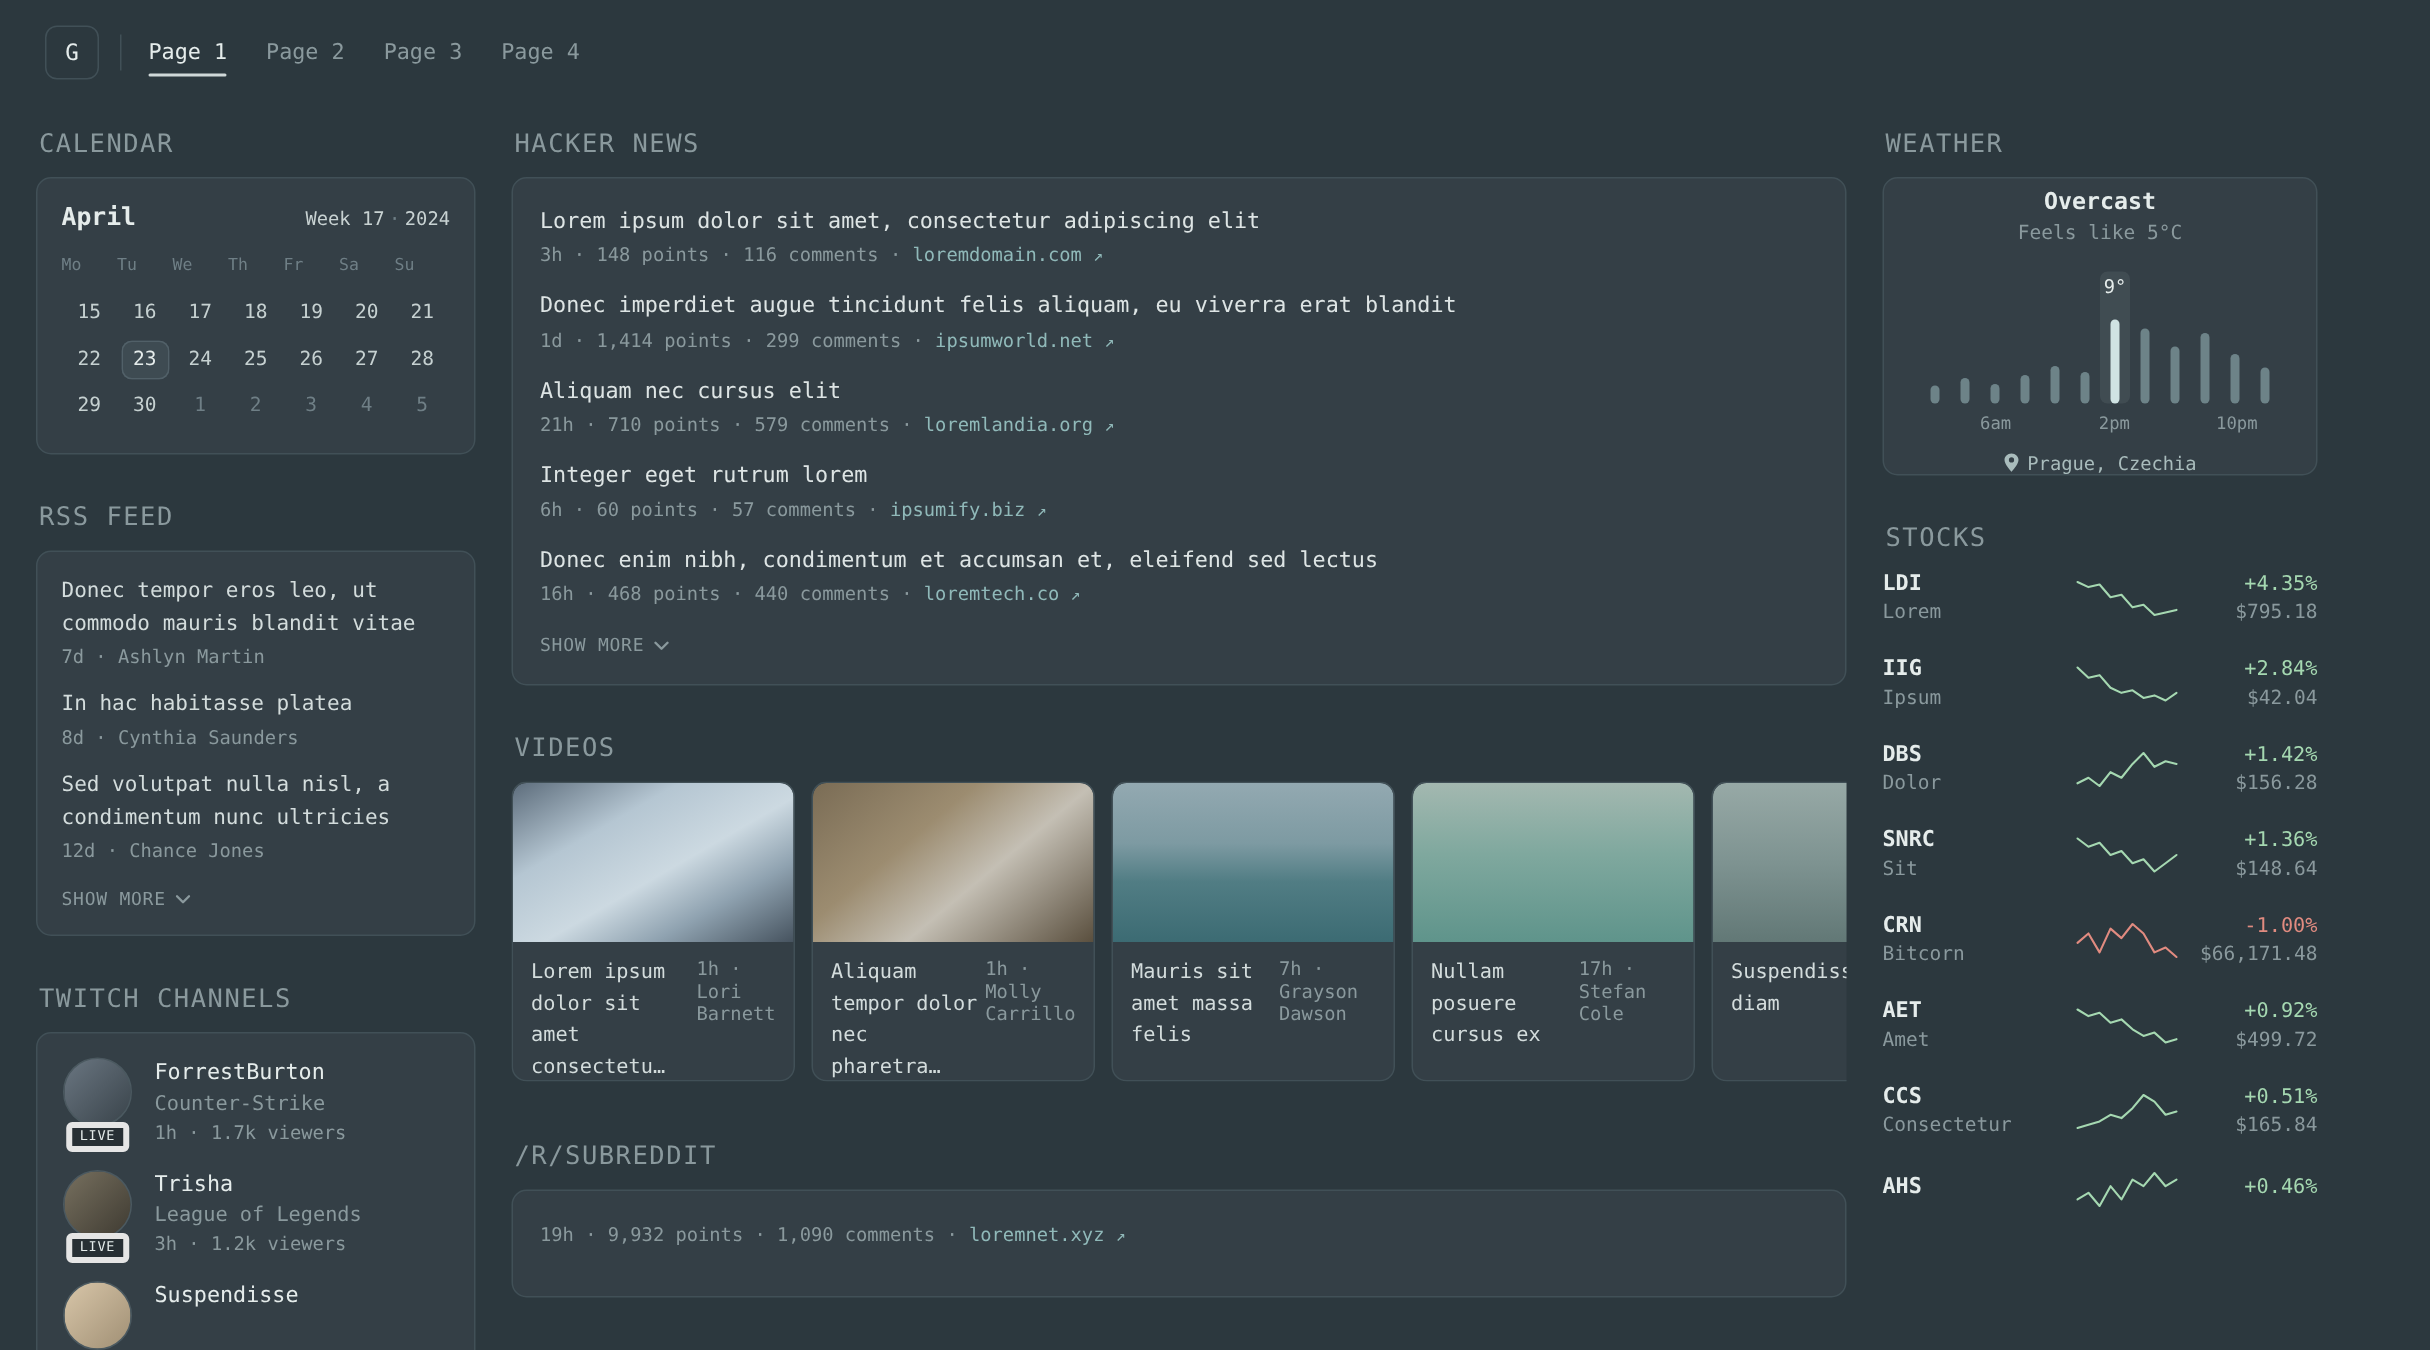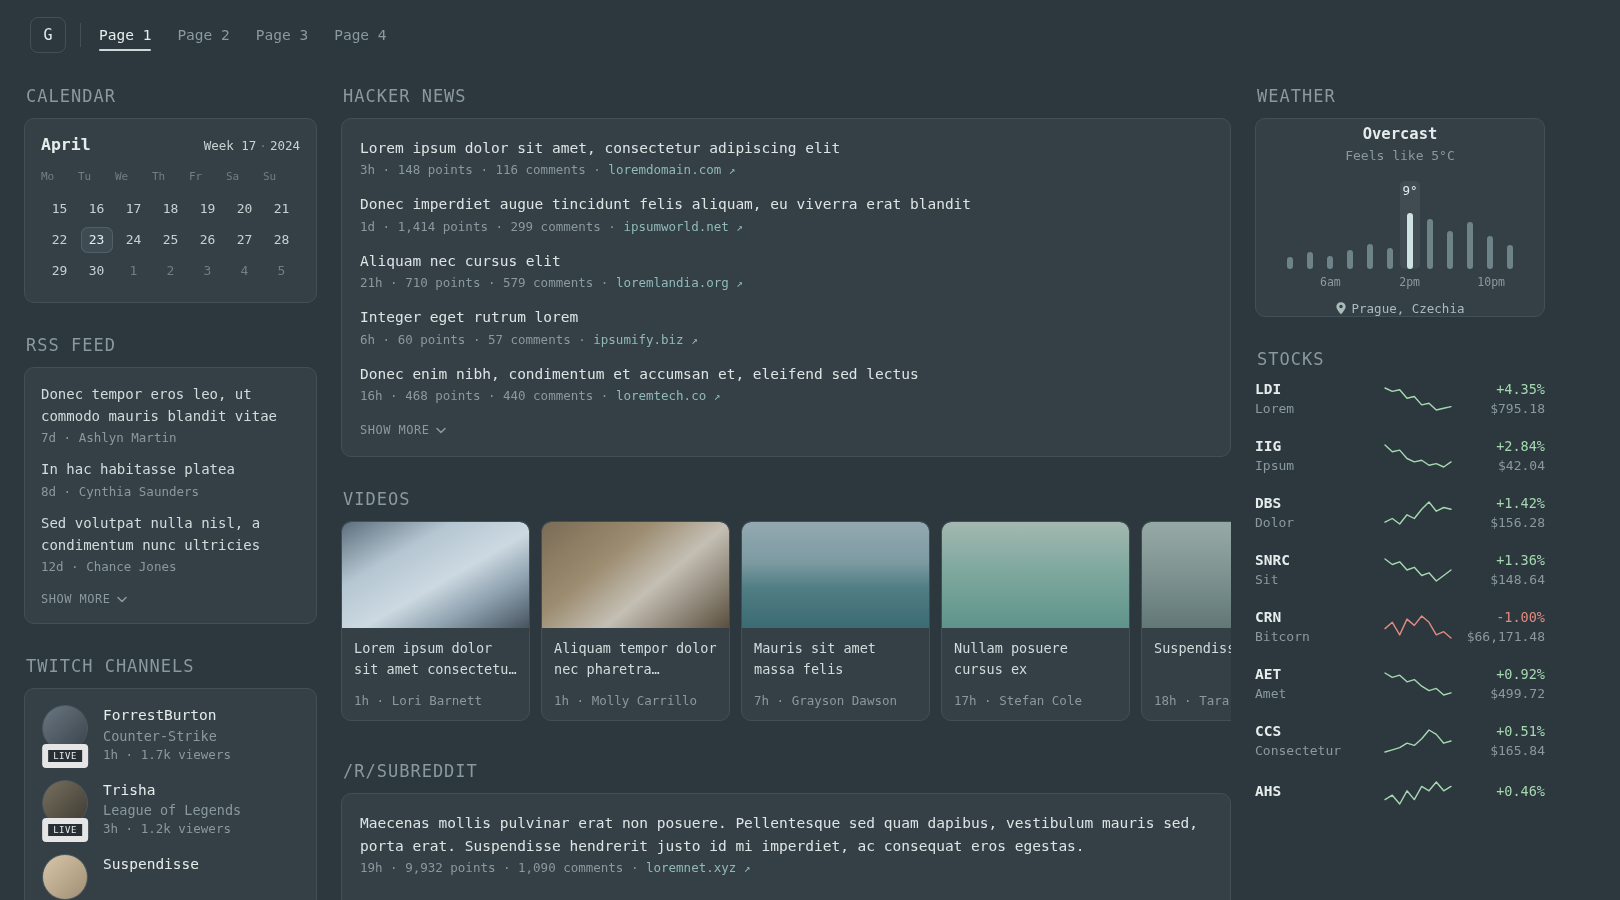--- a/index.html
+++ b/index.html
@@ -61,38 +61,38 @@
     color:var(--muted);margin-top:4px;cursor:pointer}
   .chev{width:10px;height:7px}
   .chev path{stroke:var(--muted);stroke-width:1.6;fill:none;stroke-linecap:round;stroke-linejoin:round}
 
   
   .twitch{padding:16px}
   .chan{display:flex;gap:14px;margin-bottom:18px}
   .av-wrap{position:relative;width:48px;flex:none;text-align:center}
   .avatar{width:46px;height:46px;border-radius:50%;border:1px solid #4b5960;display:block;margin:0 auto;cursor:pointer}
   .live{position:absolute;left:50%;transform:translateX(-50%);bottom:-6px;background:#272f34;
-    border:6px solid #e5e5e5;border-radius:4px;font-size:9px;letter-spacing:.5px;color:var(--bright);padding:1px 5px}
+    border:4px solid #e5e5e5;border-radius:4px;font-size:9px;letter-spacing:.5px;color:var(--bright);padding:1px 5px}
   .chan-name{font-size:14.5px;color:var(--bright);display:block;line-height:1.4}
   .chan-game{font-size:13.5px;color:var(--muted);margin-top:2px}
   .chan-meta{font-size:12.5px;color:var(--muted);margin-top:3px}
 
   
   .hn{padding:18px}
   .hn-item{margin-bottom:16px}
   .hn-title{font-size:14.5px;line-height:1.55;color:#dde4e4;display:block}
   .hn-meta{font-size:12.5px;color:var(--muted);margin-top:3px}
   .domain{color:var(--link)}
   .arrow{color:var(--link);font-size:11px}
 
   
   .vrow{display:flex;gap:11px;overflow:hidden}
   .vcard{flex:none;width:189px;height:200px;display:flex;flex-direction:column;overflow:hidden;cursor:pointer}
   .vthumb{height:106px;border-radius:9px 9px 0 0;flex:none}
-  .vbody{flex:1;display:flex;flex-direction:column;justify-content:space-between;padding:10px 12px 12px}
+  .vbody{flex:1;display:flex;flex-direction:row;padding:10px 12px 12px}
   .vtitle{font-size:13.5px;line-height:1.55;color:var(--text)}
   .vmeta{font-size:12.5px;color:var(--muted)}
 
   
   .weather{text-align:center}
   .w-cond{font-size:15.5px;font-weight:bold;color:var(--bright);margin-top:6px}
   .w-feels{font-size:13px;color:var(--muted);margin-top:5px}
   .wchart{width:240px;margin:18px auto 0;height:88px;display:flex;align-items:flex-end}
   .wslot{width:20px;height:100%;display:flex;align-items:flex-end;justify-content:center;position:relative}
   .wbar{width:6px;border-radius:4px;background:var(--bar)}
@@ -360,21 +360,20 @@
             <div class="vmeta">18h · Tara</div>
           </div>
         </div>
       </div>
     </section>
 
     <section class="widget">
       <h2 class="wtitle">/R/SUBREDDIT</h2>
       <div class="card hn">
         <div class="hn-item">
-          <a class="hn-title">Maecenas mollis pulvinar erat non posuere. Pellentesque sed quam dapibus, vestibulum mauris sed, porta erat. Suspendisse hendrerit justo id mi imperdiet, ac consequat eros egestas.</a>
           <div class="hn-meta"><span>19h · 9,932 points · 1,090 comments · </span><a class="domain">loremnet.xyz</a> <span class="arrow">↗</span></div>
         </div>
       </div>
     </section>
   </div>
 
   <div>
 
     <section class="widget">
       <h2 class="wtitle">WEATHER</h2>

